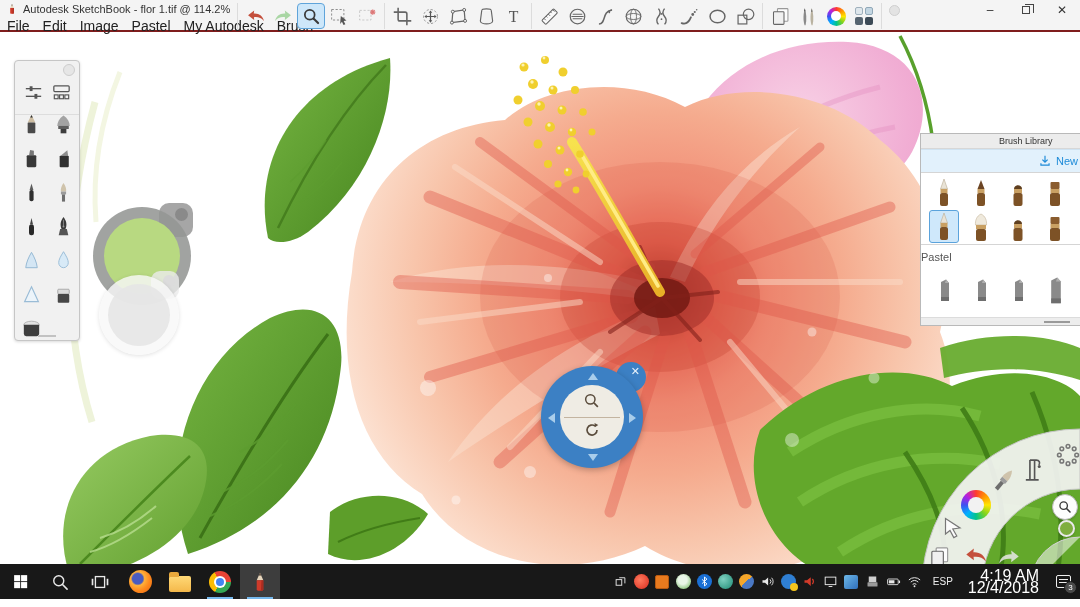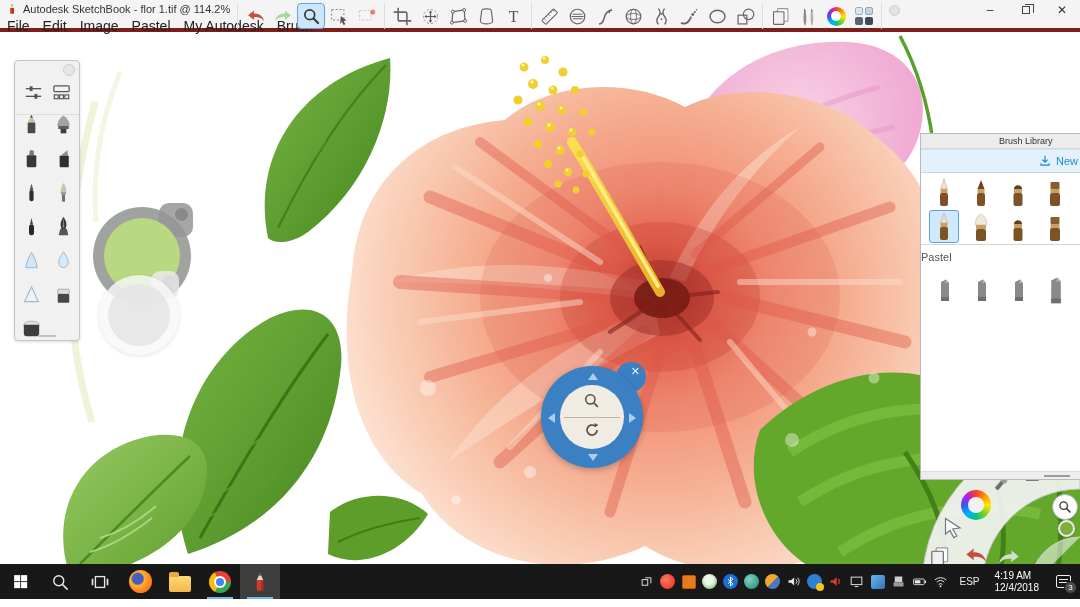--- a/index.html
+++ b/index.html
@@ -2,21 +2,21 @@
 <html><head>
 <meta charset="utf-8">
 <style>
   * { margin:0; padding:0; box-sizing:border-box; }
   html,body { width:1080px; height:607px; overflow:hidden; background:#fff;
     font-family:"Liberation Sans", sans-serif; }
   #screen { position:absolute; left:0; top:0; width:1080px; height:607px; overflow:hidden; }
 
   
   .topbar { position:absolute; left:0; top:0; width:1080px; height:32px; background:#f4f4f4;
-    border-bottom:4px solid #7f1d1d; }
+    border-bottom:2px solid #7f1d1d; }
   .title-row { position:absolute; left:6px; top:2px; height:14px; display:flex; align-items:center; gap:5px; }
   .title-text { font-size:11px; color:#333; white-space:nowrap; }
   .menu-row { position:absolute; left:7px; top:18px; display:flex; gap:13px; }
   .menu-item { font-size:14px; color:#222; cursor:default; }
   .toolbar { position:absolute; left:234px; top:0; height:32px; display:flex; align-items:center; }
   .tbtn { width:28px; height:26px; display:flex; align-items:center; justify-content:center; border-radius:4px; }
   .tbtn svg { width:21px; height:21px; }
   .tbtn.sel { background:#cde7fa; border:1px solid #5fa4da; }
   .vsep { width:1px; height:26px; background:#dcdcdc; margin:0 3px; }
   .grip-dot { width:11px; height:11px; border-radius:50%; background:#e3e3e3; border:1px solid #cfcfcf; margin:0 4px; align-self:flex-start; margin-top:5px; }
@@ -77,21 +77,21 @@
   
   .corner-svg { position:absolute; right:0; bottom:35px; }
   .citem { position:absolute; display:flex; align-items:center; justify-content:center; }
   .citem svg { width:100%; height:100%; }
   .c-colorwheel { width:30px; height:30px; }
   .c-colorwheel:after { background:#f2f2f2; }
   .round-btn { border-radius:50%; background:#fdfdfd; border:1px solid #b9b9b9; box-shadow:0 1px 2px rgba(0,0,0,.15); }
   .green-dot { border-radius:50%; background:#7fae3f; border:2px solid #e9e9e9; box-shadow:0 1px 2px rgba(0,0,0,.2); }
 
   
-  .brush-panel { position:absolute; left:920px; top:133px; width:160px; height:347px; background:#fff;
+  .brush-panel { position:absolute; left:920px; top:133px; width:160px; height:193px; background:#fff;
     border:1px solid #b9b9b9; border-right:none; font-size:11px; overflow:hidden; }
   .bl-header { height:15px; background:#ececec; border-bottom:1px solid #d7d7d7; font-size:9px; color:#333;
     white-space:nowrap; overflow:hidden; padding-left:78px; line-height:15px; }
   .bl-current { position:relative; height:104px; }
   .bl-thumb { position:absolute; left:26px; top:22px; width:22px; height:34px; }
   .bl-name { position:absolute; left:25px; top:60px; font-size:13px; color:#3a3a3a; }
   .bl-set { position:absolute; left:25px; top:77px; font-size:10px; color:#999; }
   .bl-new { height:23px; background:#e2f1fc; border-top:1px solid #cfe3f2; position:relative; white-space:nowrap; overflow:hidden; }
   .bl-new .dl { position:absolute; left:117px; top:4px; width:14px; height:14px; }
   .bl-new .lbl { position:absolute; left:135px; top:5px; color:#1e8bd8; font-size:11px; }
@@ -119,21 +119,21 @@
   .chrome:before { content:""; position:absolute; inset:5px; border-radius:50%; background:#fff; }
   .chrome:after { content:""; position:absolute; inset:7px; border-radius:50%; background:#4285f4; }
   .folder { width:22px; height:16px; position:relative; background:linear-gradient(#ffd977,#f4b84a); border-radius:2px; margin-top:4px; }
   .folder:before { content:""; position:absolute; left:0; top:-4px; width:10px; height:5px; background:#e9a93d; border-radius:2px 2px 0 0; }
   .tray { margin-left:auto; display:flex; align-items:center; height:35px; }
   .tray-ic { width:21px; height:35px; display:flex; align-items:center; justify-content:center; position:relative; }
   .tray-ic svg { width:15px; height:15px; }
   .dot16 { width:15px; height:15px; border-radius:50%; }
   .sq14 { width:14px; height:14px; border-radius:2px; }
   .lang { color:#eee; font-size:10px; padding:0 8px; }
-  .clock { color:#fff; font-size:10px; text-align:left; line-height:12px; padding:0 7px; }
+  .clock { color:#fff; font-size:16px; text-align:right; line-height:12px; padding:0 7px; }
   .notif { width:34px; height:35px; position:relative; display:flex; align-items:center; justify-content:center; }
   .notif .bubble { width:15px; height:13px; border:1px solid #eee; border-radius:2px; position:relative; }
   .notif .bubble i { position:absolute; left:2px; top:3px; width:9px; height:1px; background:#eee; box-shadow:0 3px 0 #eee; }
   .notif .badge { position:absolute; right:3px; bottom:5px; width:13px; height:13px; border-radius:50%; background:#4a4a4a;
     border:1px solid #181818; color:#fff; font-size:8px; display:flex; align-items:center; justify-content:center; }
 </style>
 </head>
 <body>
 
 <svg width="0" height="0" style="position:absolute">

